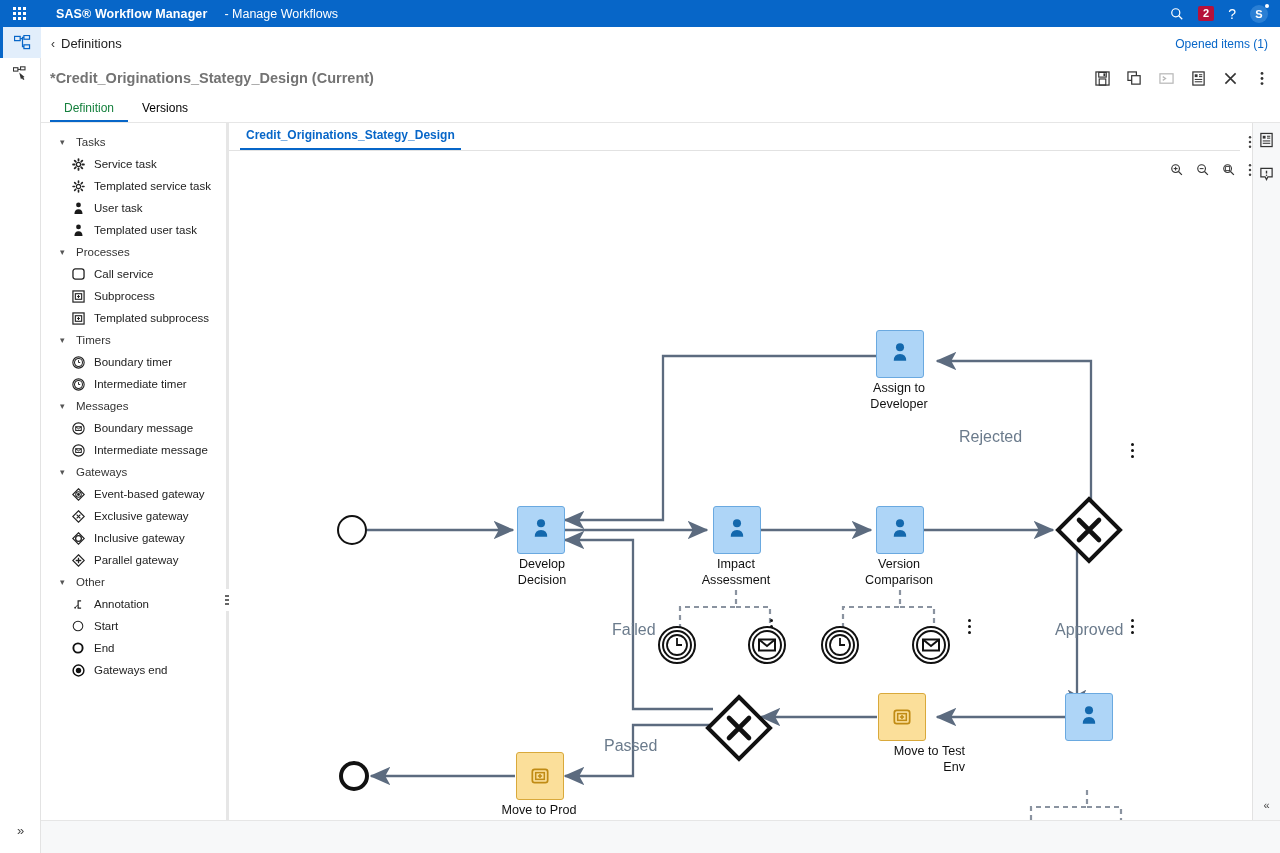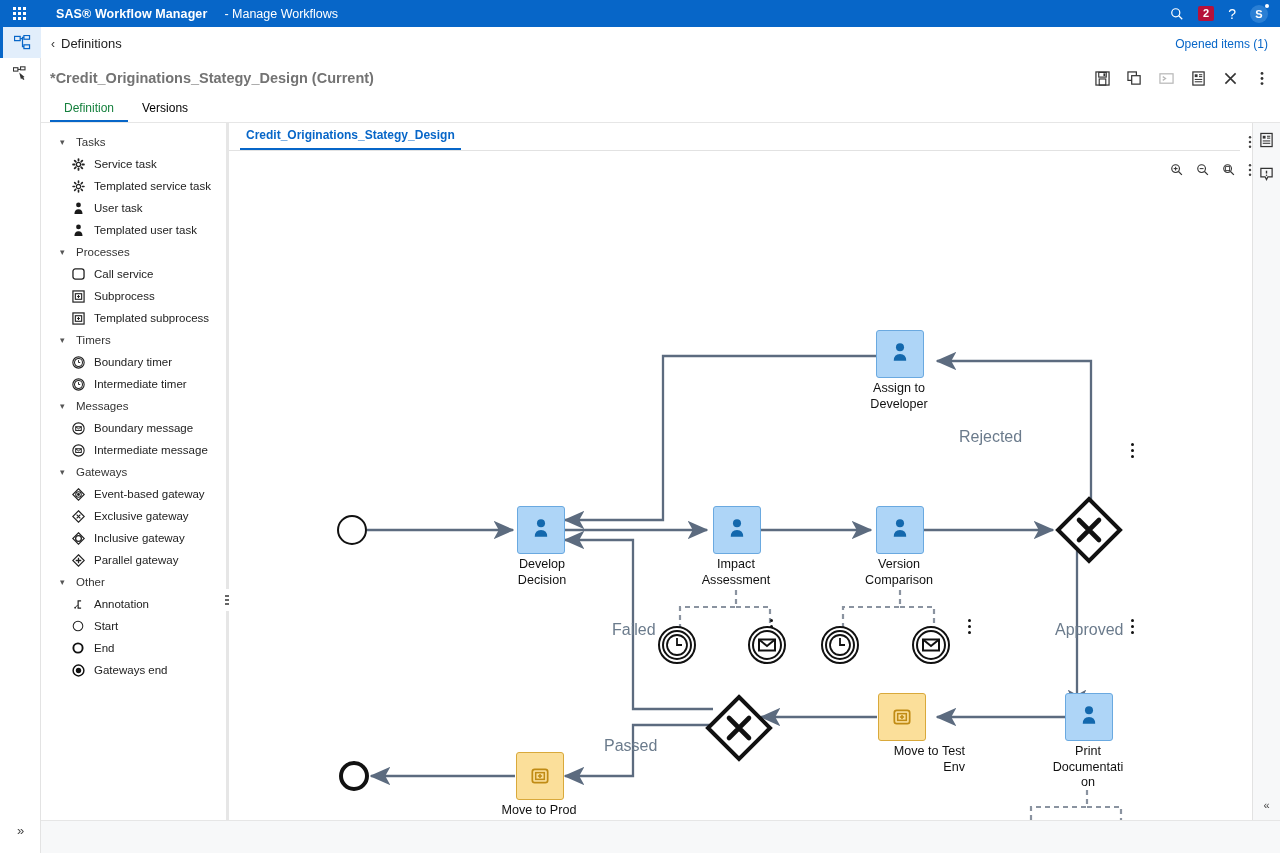--- a/index.html
+++ b/index.html
@@ -620,23 +620,20 @@
       </div>
 
       <div class="nd" style="left:836px;top:514px;">
         <div class="task-box">
           <svg width="46" height="46" viewBox="0 0 48 48">
             <circle cx="24" cy="17" r="4.2" fill="#1368ad"></circle>
             <path d="M17.5 31 q0-7 6.5-7 t6.5 7 z" fill="#1368ad"></path>
           </svg>
         </div>
       </div>
-      <div class="nd-label" style="left:795px;top:565px;width:128px;">Print
-Documentati
-on</div>
 
       <div class="nd" style="left:649px;top:514px;">
         <div class="task-box sub">
           <svg width="46" height="46" viewBox="0 0 48 48">
             <rect x="16" y="17" width="16" height="14" rx="2.5" fill="none" stroke="#c08b14" stroke-width="1.8"></rect>
             <rect x="19.5" y="20.5" width="9" height="7" fill="none" stroke="#c08b14" stroke-width="1.6"></rect>
             <path d="M24 21.8 V26.2 M21.8 24 H26.2" stroke="#c08b14" stroke-width="1.6"></path>
           </svg>
         </div>
       </div>

